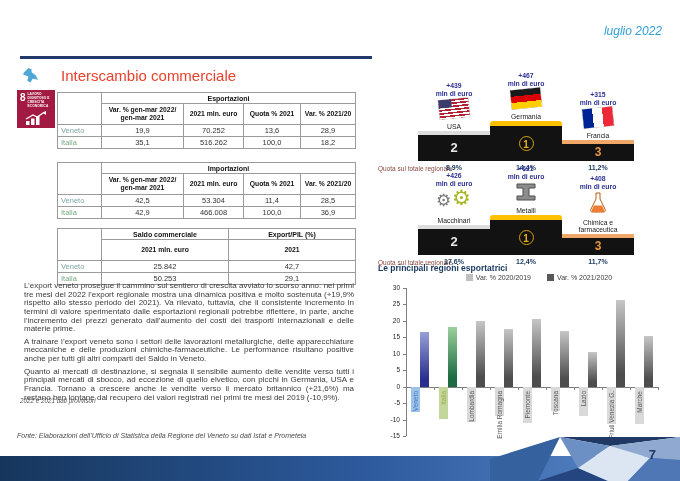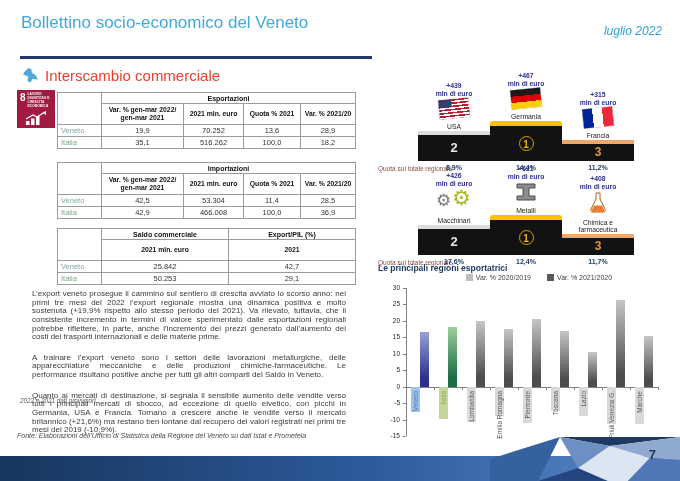--- a/index.html
+++ b/index.html
@@ -5,21 +5,21 @@
   html,body{margin:0;padding:0;background:#e8e8e8}
   .page{position:relative;width:680px;height:481px;background:#fff;font-family:"Liberation Sans",sans-serif;overflow:hidden;margin:0 auto}
 
   
   .main-title{position:absolute;left:21px;top:13px;font-size:17px;color:#3FA9DC}
   .subtitle{position:absolute;left:21px;top:35px;font-size:13px;color:#8CC6E6}
   .issue-date{position:absolute;right:18px;top:24px;font-size:12px;font-style:italic;color:#2F9FD6}
   .header-rule{position:absolute;left:20px;top:56px;width:352px;height:3px;background:#24396B}
 
   
-  .section-head{position:absolute;left:22px;top:67px;display:flex;align-items:flex-start;gap:6px}
+  .section-head{position:absolute;left:22px;top:67px;display:flex;align-items:flex-start;gap:22px}
   .section-title{font-size:15px;color:#E8402C}
   .veneto-icon svg{display:block}
 
   
   .sdg{position:absolute;left:17px;top:90px;width:38px;height:38px;background:#A21942;color:#fff;padding:3px;box-sizing:border-box}
   .sdg-top{display:flex;gap:2px;align-items:flex-start}
   .sdg-num{font-size:10px;font-weight:bold;line-height:1}
   .sdg-cap{font-size:3.2px;font-weight:bold;line-height:1.2;text-transform:uppercase;letter-spacing:.1px}
   .sdg svg{display:block;margin:3px auto 0}
 
@@ -30,21 +30,21 @@
   .dtable .grp{font-size:7px;font-weight:bold;height:11px;text-align:center;color:#111}
   .dtable .colh{font-size:6.8px;font-weight:bold;height:21px;text-align:center;line-height:1.15;color:#111}
   .dtable td.val{font-size:7.5px;text-align:center;height:12px;color:#333}
   .dtable td.rowlab{font-size:7.5px;text-align:left;padding-left:3px}
   .rowlab.veneto{color:#7FA8A4}
   .rowlab.italia{color:#79AC84}
   .t2{margin-top:13px}.t3{margin-top:9px}
 
   
   .bodytext{position:absolute;left:20px;top:278px;width:338px;font-size:8px;line-height:1.08;color:#3A3A3A;text-align:justify}
-  .bodytext p{margin:12px}
+  .bodytext p{margin:4px}
   .note{position:absolute;left:20px;top:397px;font-size:6.3px;font-style:italic;color:#555}
   .fonte{position:absolute;left:17px;top:432px;font-size:7px;font-style:italic;color:#4a4a4a}
 
   
   .podium{position:absolute;left:378px;width:292px}
   .p-title{font-size:8px;font-weight:bold;color:#17375E;text-align:center}
   .p-title .red{color:#E8402C}
   .p-cols{display:flex;margin-left:40px;width:216px;align-items:flex-end;margin-top:2px}
   .p-col{width:72px;display:flex;flex-direction:column;align-items:center;justify-content:flex-end}
   .p-val{font-size:6.8px;font-weight:bold;color:#2E3192;text-align:center;line-height:1.15}
@@ -91,21 +91,20 @@
   
   .footer-bar{position:absolute;left:0;top:456px;width:680px;height:25px;background:linear-gradient(90deg,#16365C,#2E5B9E 55%,#5B8AC9)}
   .footer-poly{position:absolute;right:0;bottom:0}
   .page-num{position:absolute;right:24px;top:447px;font-size:13px;font-weight:bold;color:#1F3864;z-index:3}
 </style>
 </head>
 <body>
 
 <div class="page">
 
-  <div class="main-title">Bollettino socio-economico del Veneto</div>
   <div class="issue-date">luglio 2022</div>
   <div class="header-rule"></div>
 
   <div class="section-head">
     <span class="veneto-icon">
       <svg width="17" height="17" viewBox="0 0 16 16">
           <path d="M2 5 L6 1 L9 2 L9 5 L13 8 L15 12 L10 11 L8 14.5 L5 13 L6 9 L1 7 Z" fill="#4FA7D8"></path>
         </svg>
     </span>
     <span class="section-title">Interscambio commerciale</span>

